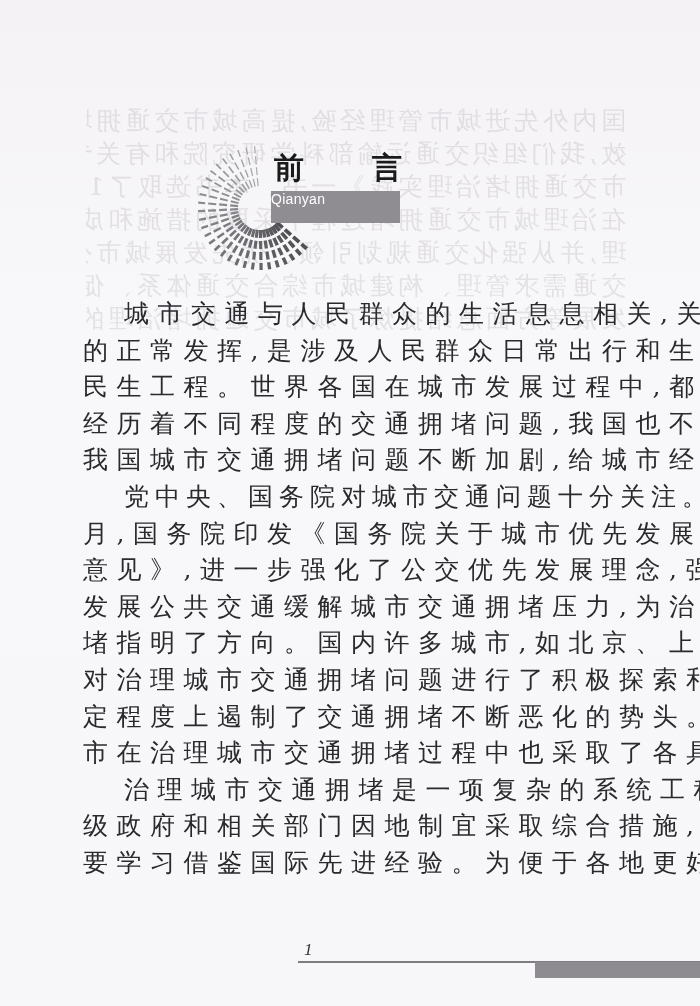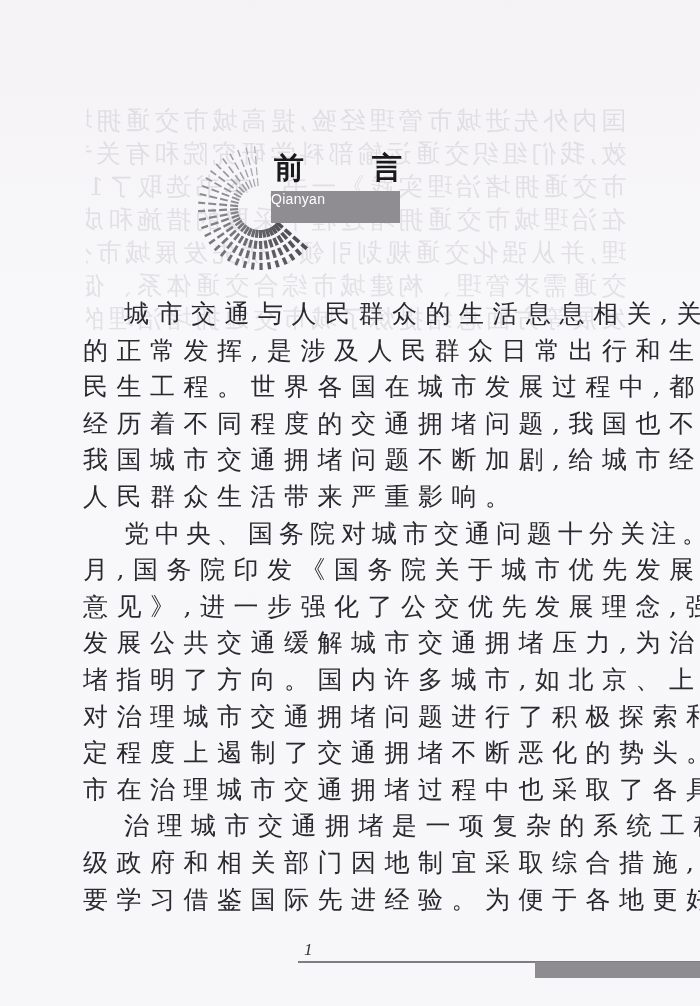--- a/index.html
+++ b/index.html
@@ -266,21 +266,20 @@
   </div>
 
   <div class="body-text">
 
     <div>
       <span class="line indent">城市交通与人民群众的生活息息相关,关系城市功能</span>
       <span class="line">的正常发挥,是涉及人民群众日常出行和生活质量的重大</span>
       <span class="line">民生工程。世界各国在城市发展过程中,都经历了或正在</span>
       <span class="line">经历着不同程度的交通拥堵问题,我国也不例外。近年来,</span>
       <span class="line">我国城市交通拥堵问题不断加剧,给城市经济社会发展和</span>
-      <span class="line">人民群众生活带来严重影响。</span>
     </div>
 
     <div>
       <span class="line indent tight">党中央、国务院对城市交通问题十分关注。2012 年 12</span>
       <span class="line">月,国务院印发《国务院关于城市优先发展公共交通的指导</span>
       <span class="line">意见》,进一步强化了公交优先发展理念,强调要通过优先</span>
       <span class="line">发展公共交通缓解城市交通拥堵压力,为治理城市交通拥</span>
       <span class="line">堵指明了方向。国内许多城市,如北京、上海、深圳、广州等</span>
       <span class="line">对治理城市交通拥堵问题进行了积极探索和不懈努力,一</span>
       <span class="line">定程度上遏制了交通拥堵不断恶化的势头。国际上许多城</span>

